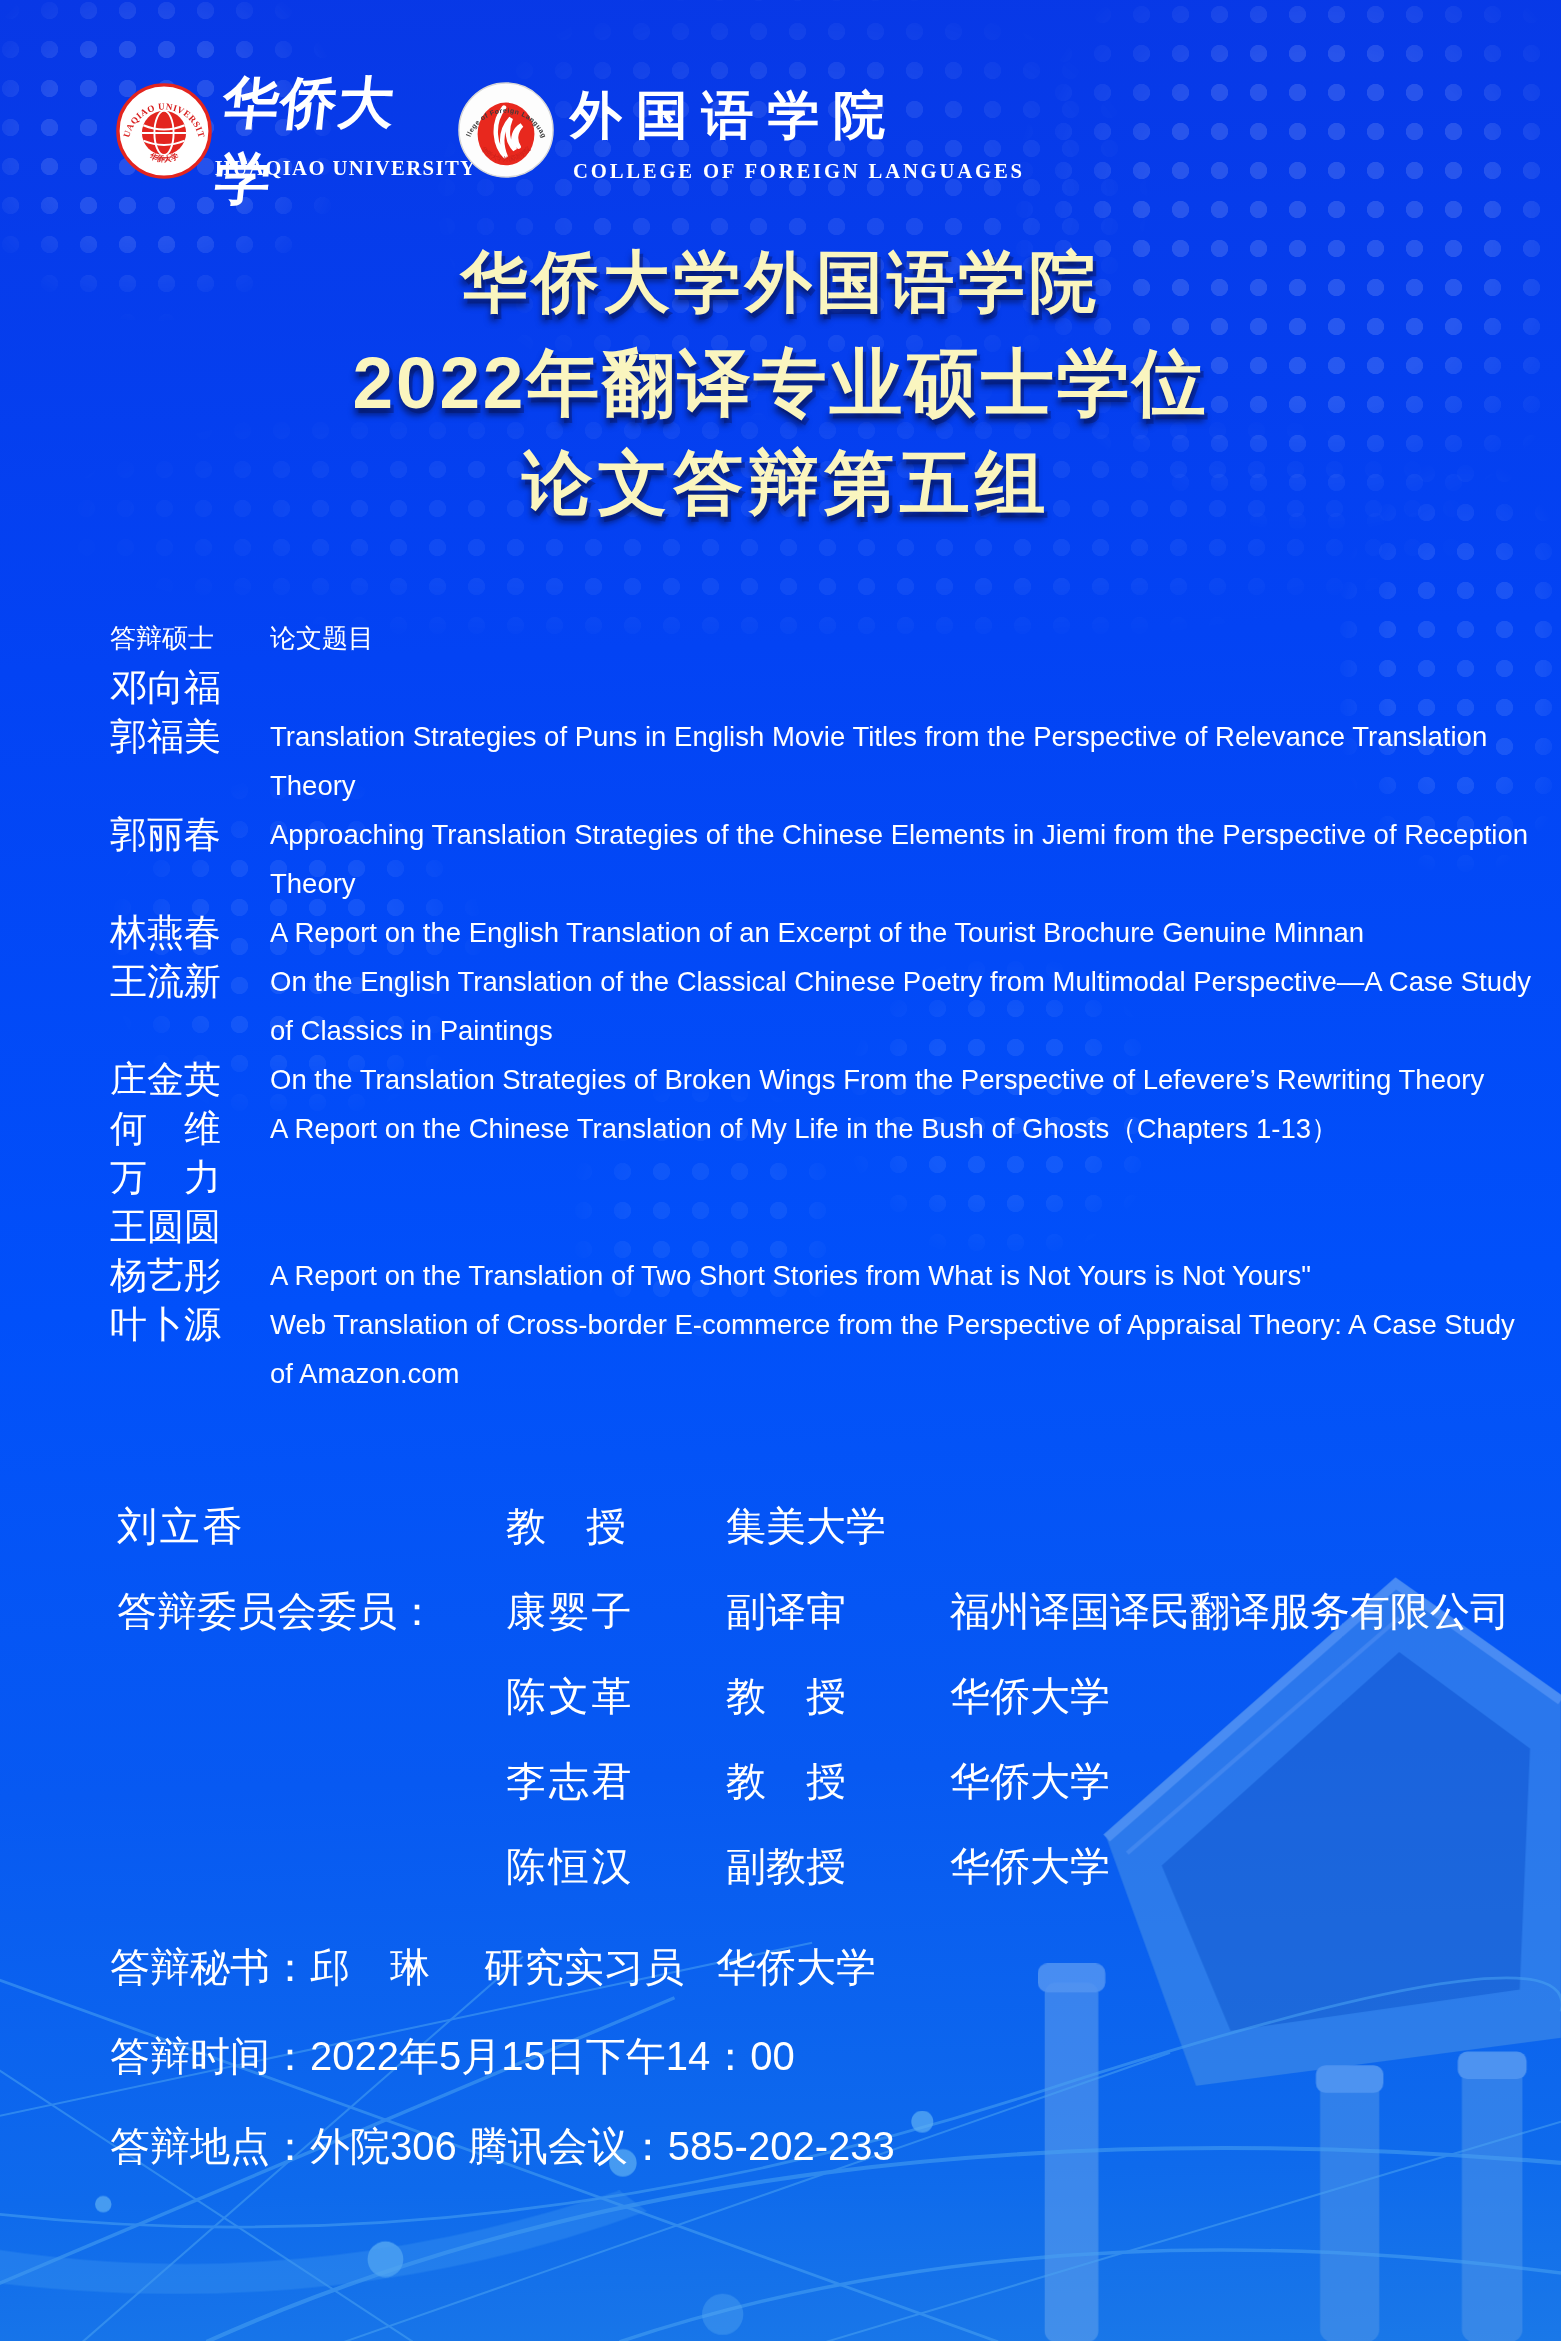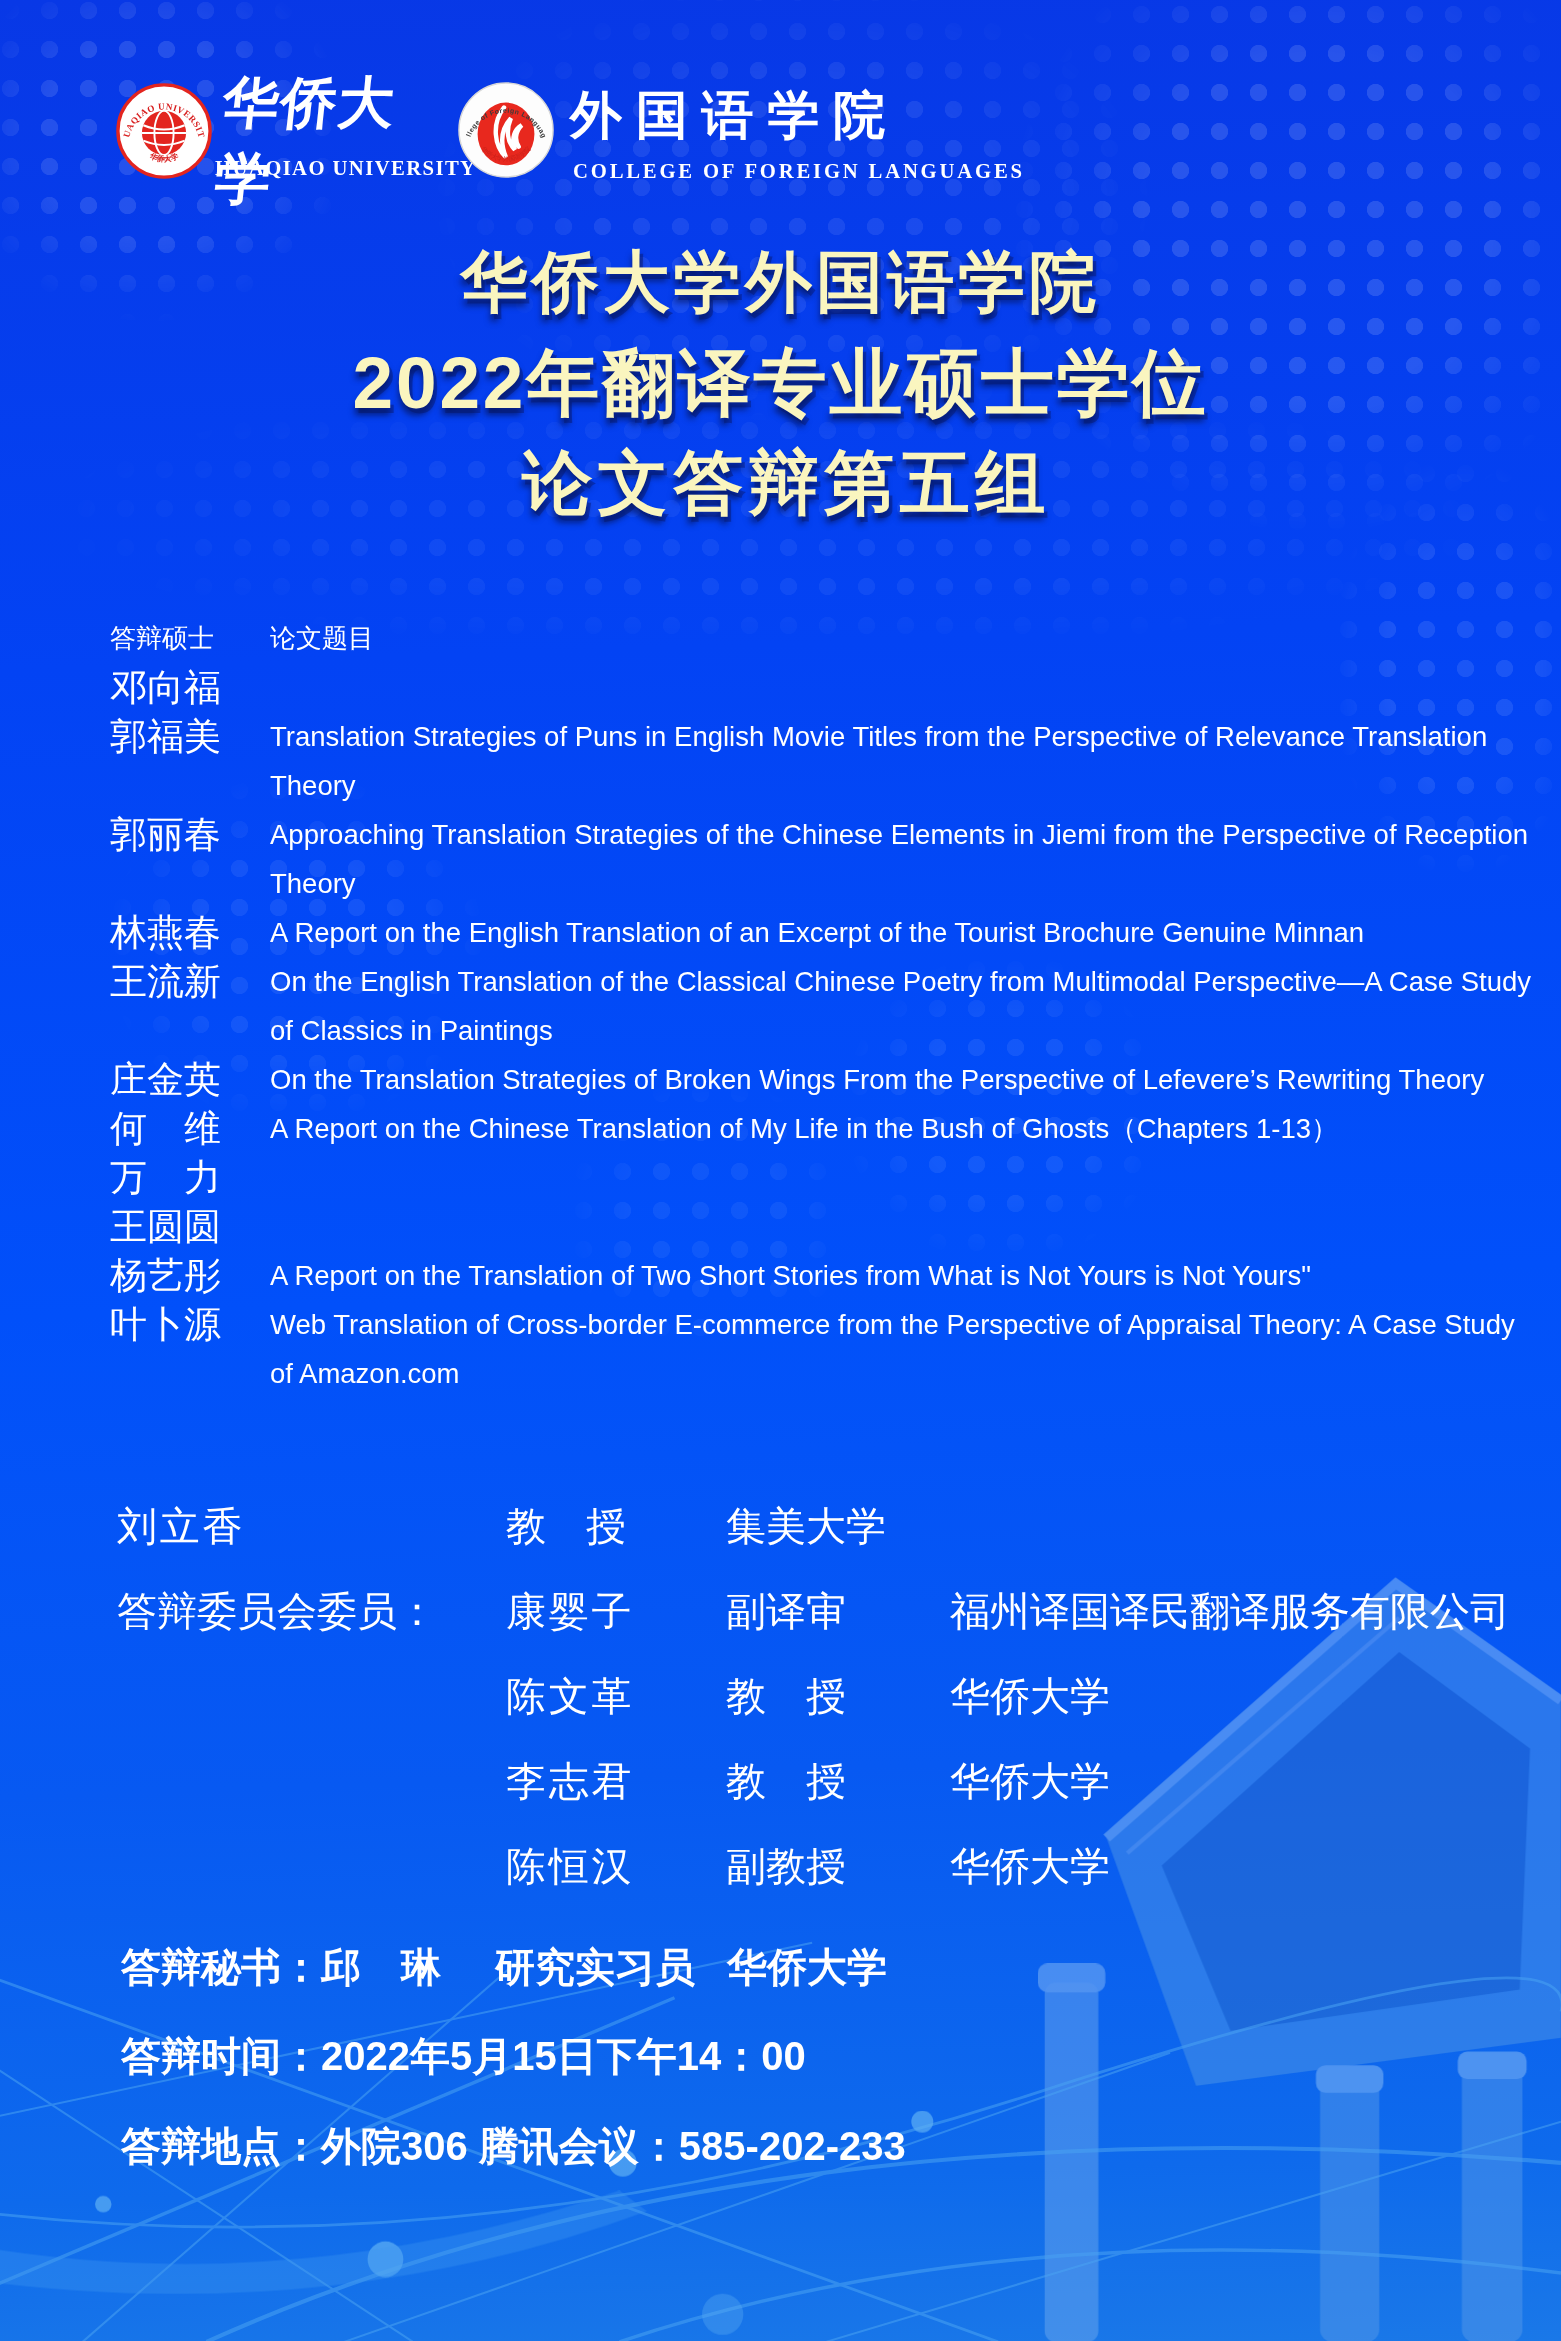--- a/index.html
+++ b/index.html
@@ -51,21 +51,21 @@
   .t-row{display:flex;align-items:flex-start;}
   .t-name{flex:0 0 160px;font-size:37px;line-height:49px;white-space:pre;}
   .t-title{flex:1 1 auto;font-size:27.5px;line-height:49px;max-width:1267px;}
   .t-head .t-name,.t-head .t-title{font-weight:normal;font-size:26px;margin-top:32px;}
 
   
   .committee{position:absolute;left:117px;top:1484px;width:1432px;color:#fff;}
   .c-row{display:grid;grid-template-columns:389px 220px 224px auto;height:85px;
          align-items:center;font-size:40px;white-space:nowrap;}
   .c-name{letter-spacing:2.8px;}
-  .line-row{position:absolute;color:#fff;font-size:40px;white-space:nowrap;left:121px;font-weight:bold;}
+  .line-row{position:absolute;color:#fff;font-size:40px;white-space:nowrap;left:110px;}
   .sec-row{top:1940px;}
   .time-row{top:2029px;}
   .venue-row{top:2119px;}
   .sec-title{margin-left:54px;}
   .sec-org{margin-left:32px;}
 
   
   .gate{position:absolute;right:0;top:1542px;pointer-events:none;}
   .net{position:absolute;left:0;bottom:0;pointer-events:none;}
 </style>

